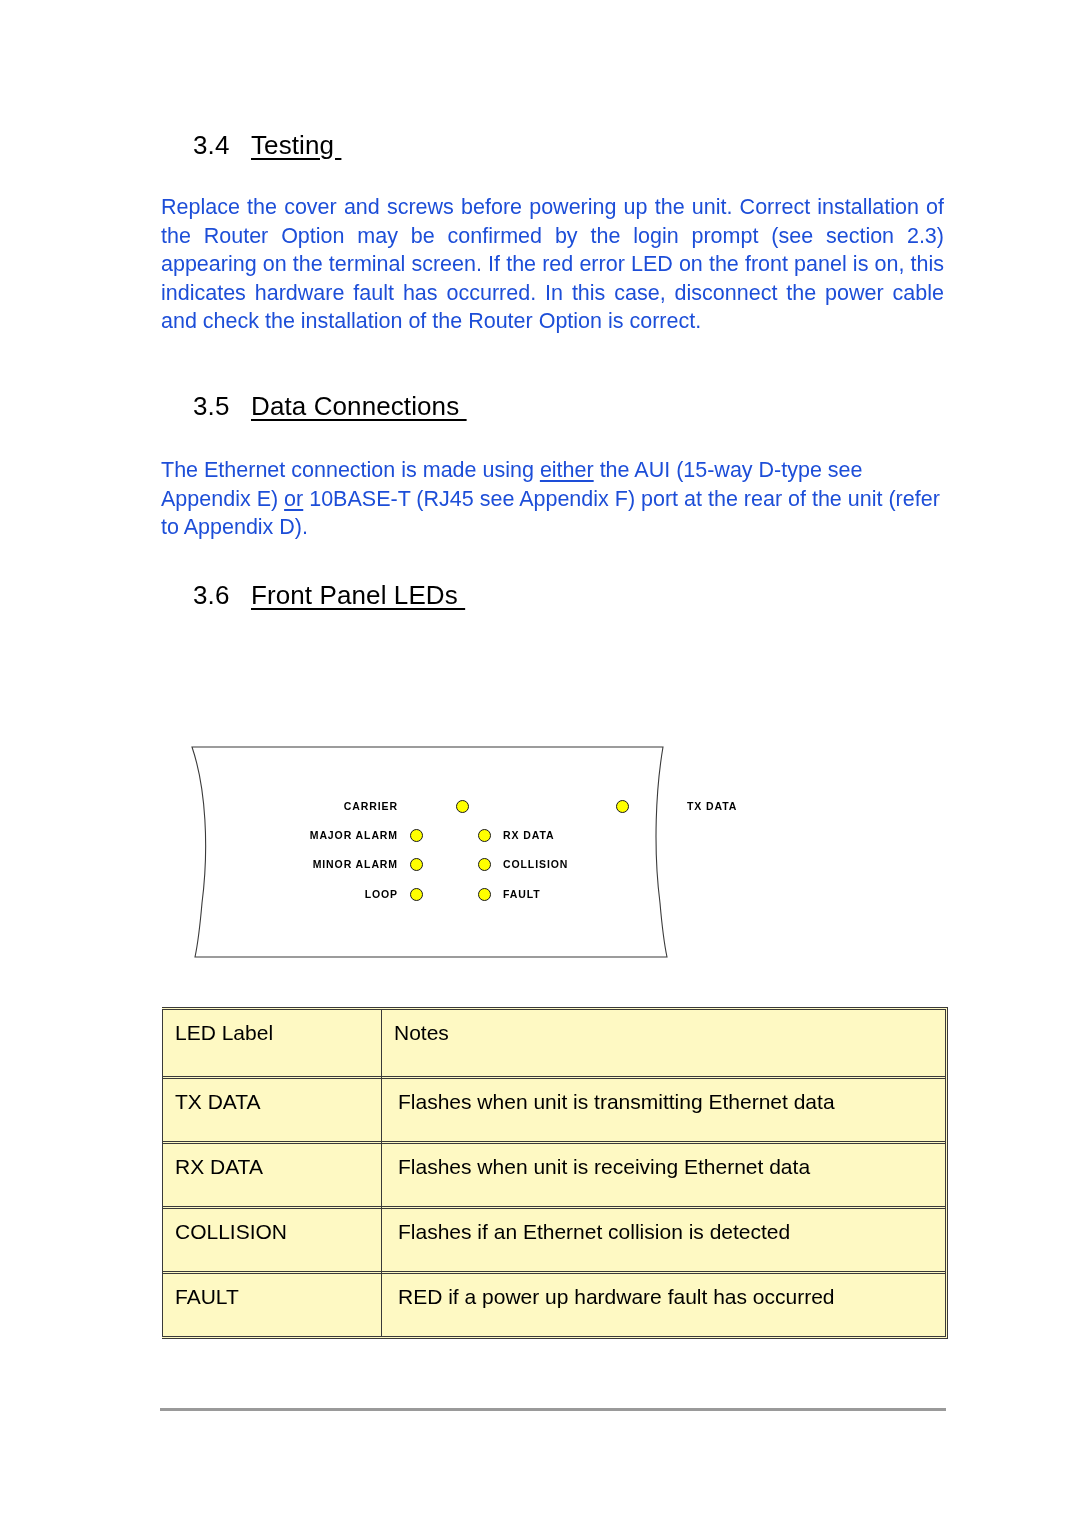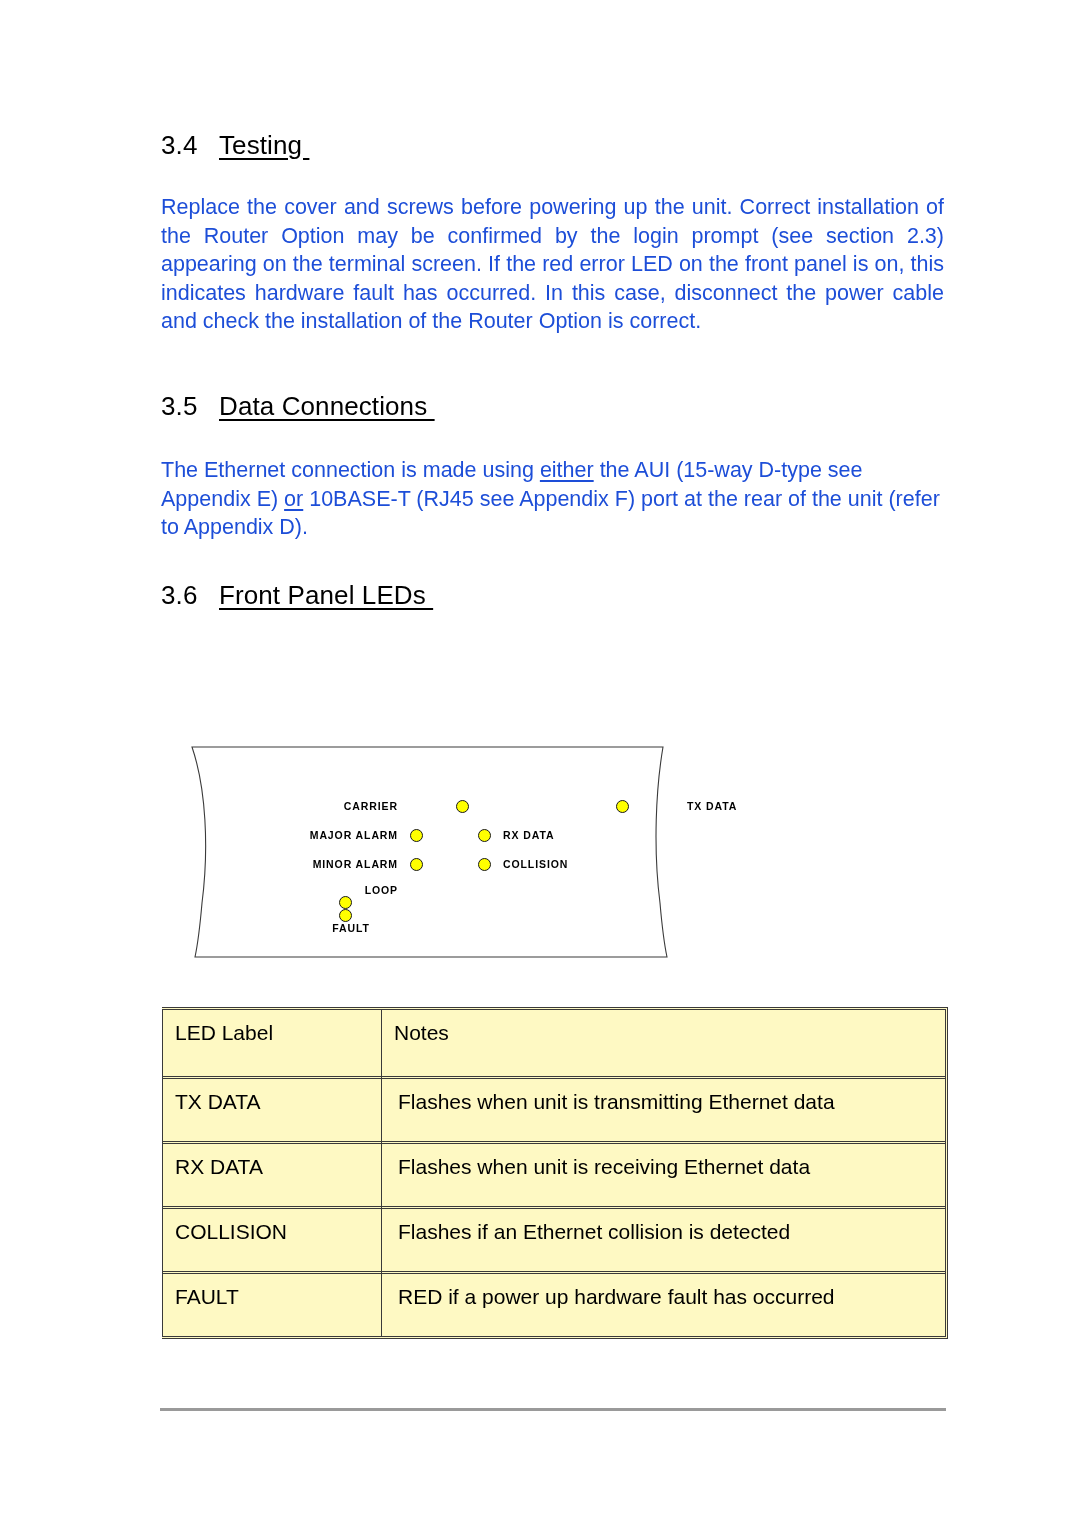--- a/index.html
+++ b/index.html
@@ -28,20 +28,21 @@
     position: absolute;
     font-size: 26px;
     font-weight: normal;
     letter-spacing: 0.1px;
     white-space: pre;
     line-height: 1.1;
   }
   .section-heading .num {
     display: inline-block;
     width: 58px;
+    margin-left: 32px;
   }
   .section-heading .ttl {
     text-decoration: underline;
     text-underline-offset: 4px;
   }
 
   
   .body-par {
     position: absolute;
     font-size: 21.5px;
@@ -198,21 +199,21 @@
       </div>
 
       <div class="led-row" style="left:110px; top:126px;">
         <span class="led-label left">MINOR  ALARM</span>
         <span class="led-dot"></span>
         <span class="led-gap"></span>
         <span class="led-dot"></span>
         <span class="led-label right">COLLISION</span>
       </div>
 
-      <div class="led-row" style="left:110px; top:156px;flex-direction:column;">
+      <div class="led-row" style="left:110px; top:156px;">
         <span class="led-label left">LOOP</span>
         <span class="led-dot"></span>
         <span class="led-gap"></span>
         <span class="led-dot"></span>
         <span class="led-label right">FAULT</span>
       </div>
 
     </div>
   </div>
 

